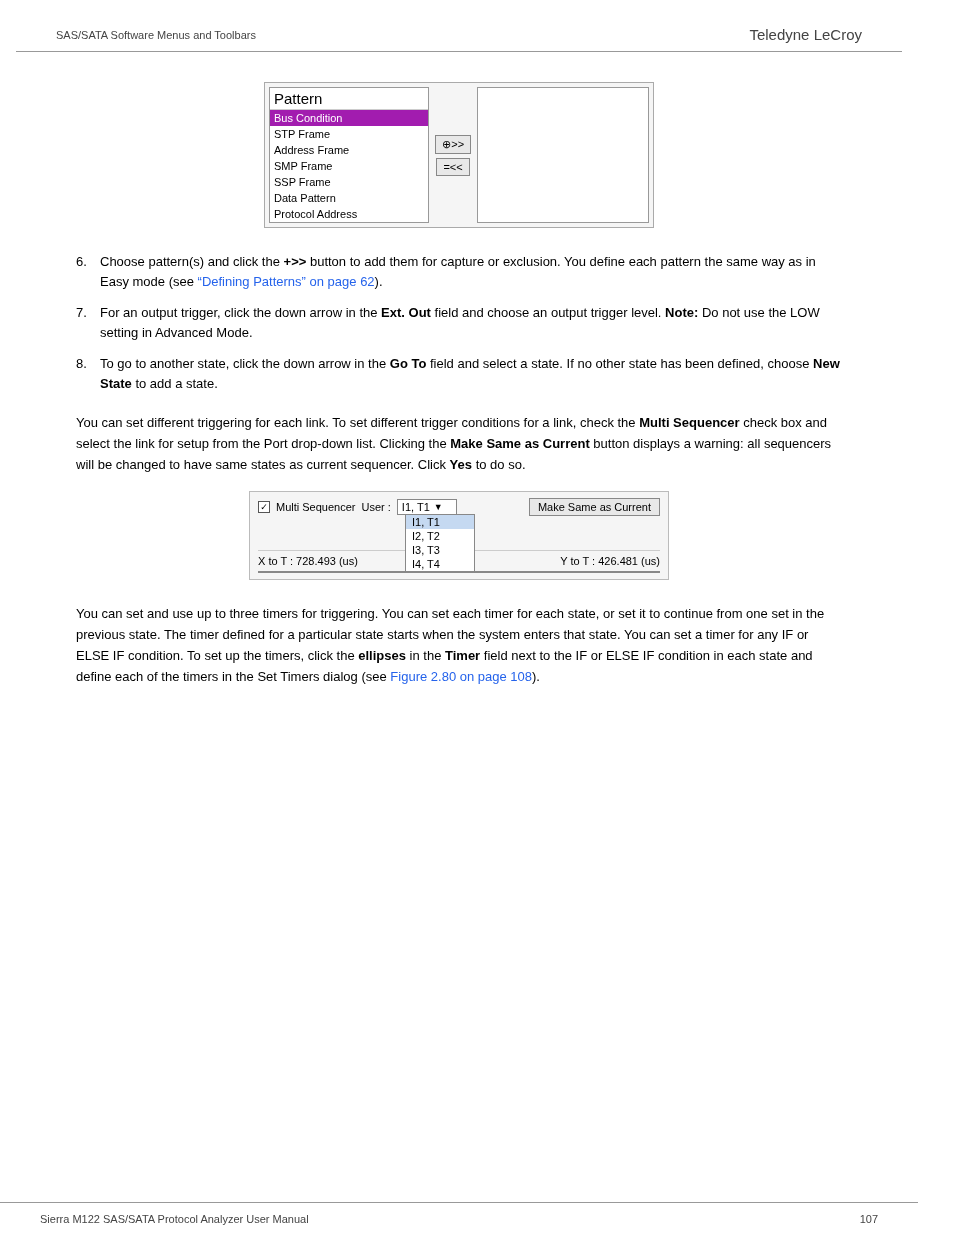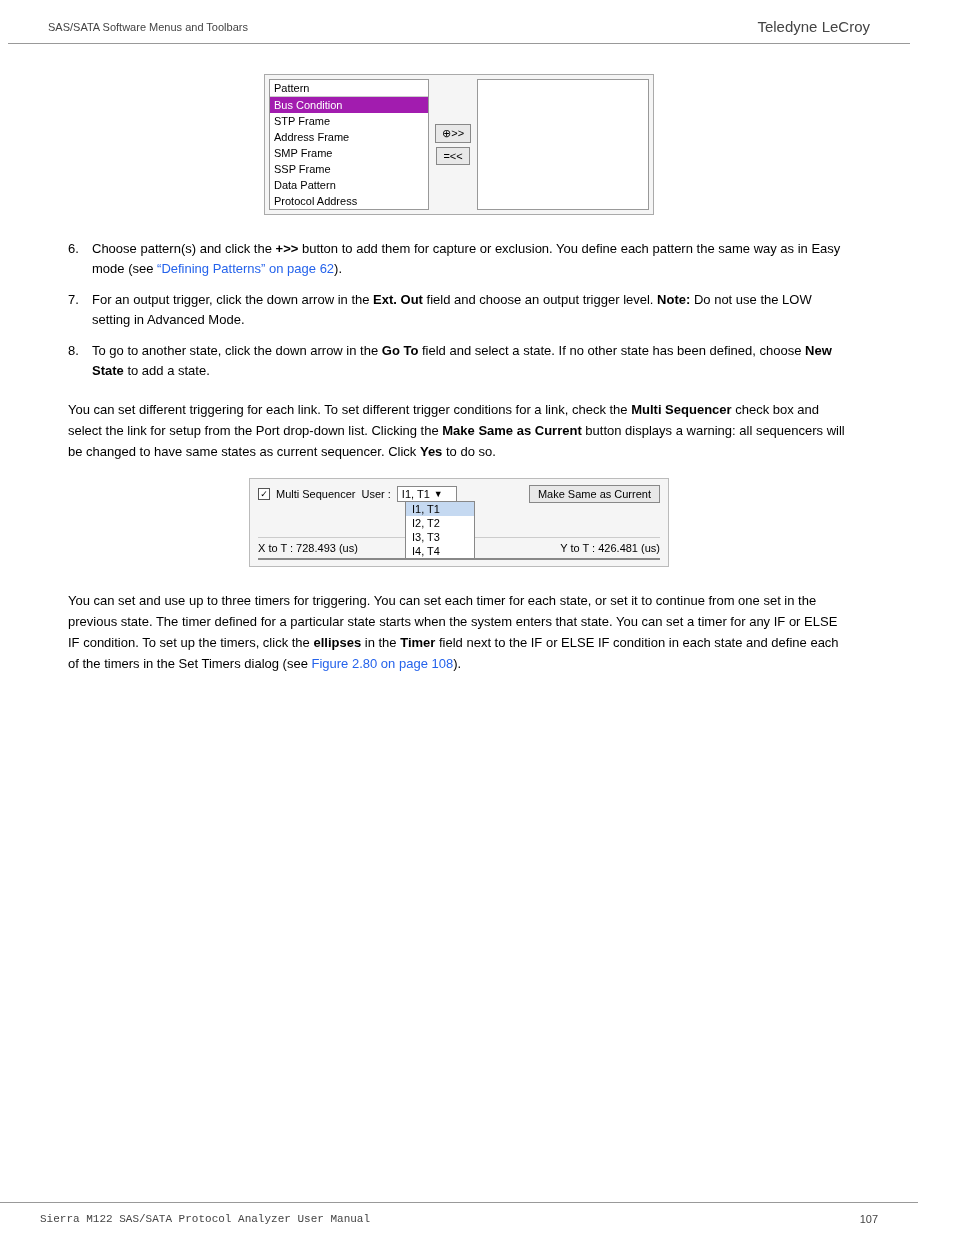--- a/index.html
+++ b/index.html
@@ -8,21 +8,21 @@
       font-size: 13px;
       background: #fff;
       color: #000;
       width: 954px;
       min-height: 1235px;
     }
 
     .page-container {
       width: 918px;
       min-height: 1235px;
-      padding: 8px;
+      padding: 16px;
       position: relative;
     }
 
     
     .page-header {
       display: flex;
       justify-content: space-between;
       align-items: center;
       padding: 10px 40px 8px 40px;
       border-bottom: 1px solid #999;
@@ -59,21 +59,21 @@
     .pattern-list-box {
       border: 1px solid #999;
       background: #fff;
       width: 160px;
       font-size: 11px;
     }
 
     .pattern-list-header {
       background: #fff;
       padding: 2px 4px;
-      font-size: 11px;
+      font-size: 15px;
       border-bottom: 1px solid #ccc;
     }
 
     .pattern-list-item {
       padding: 2px 4px;
       font-size: 11px;
       cursor: default;
     }
 
     .pattern-list-item.selected {
@@ -262,21 +262,20 @@
       align-items: center;
       position: absolute;
       bottom: 0;
       left: 0;
       right: 0;
     }
 
     .footer-left {
       font-size: 11px;
       color: #444;
-      font-family: Liberation Mono, monospace;
     }
 
     .footer-right {
       font-size: 11px;
       color: #444;
     }
   </style>
 </head>
 <body>
 

